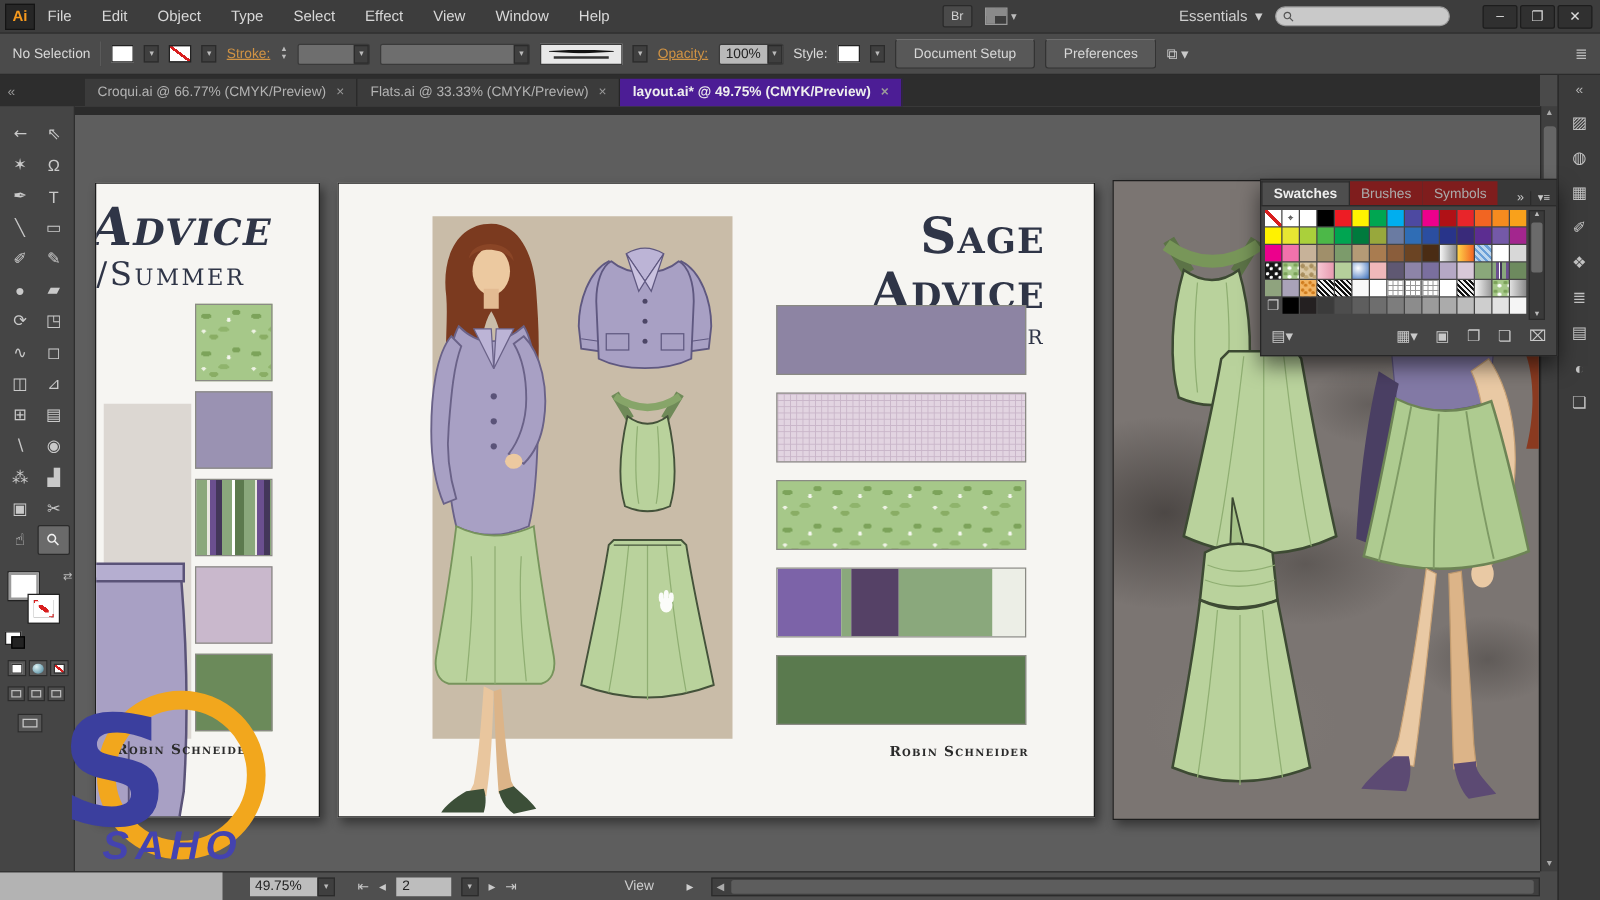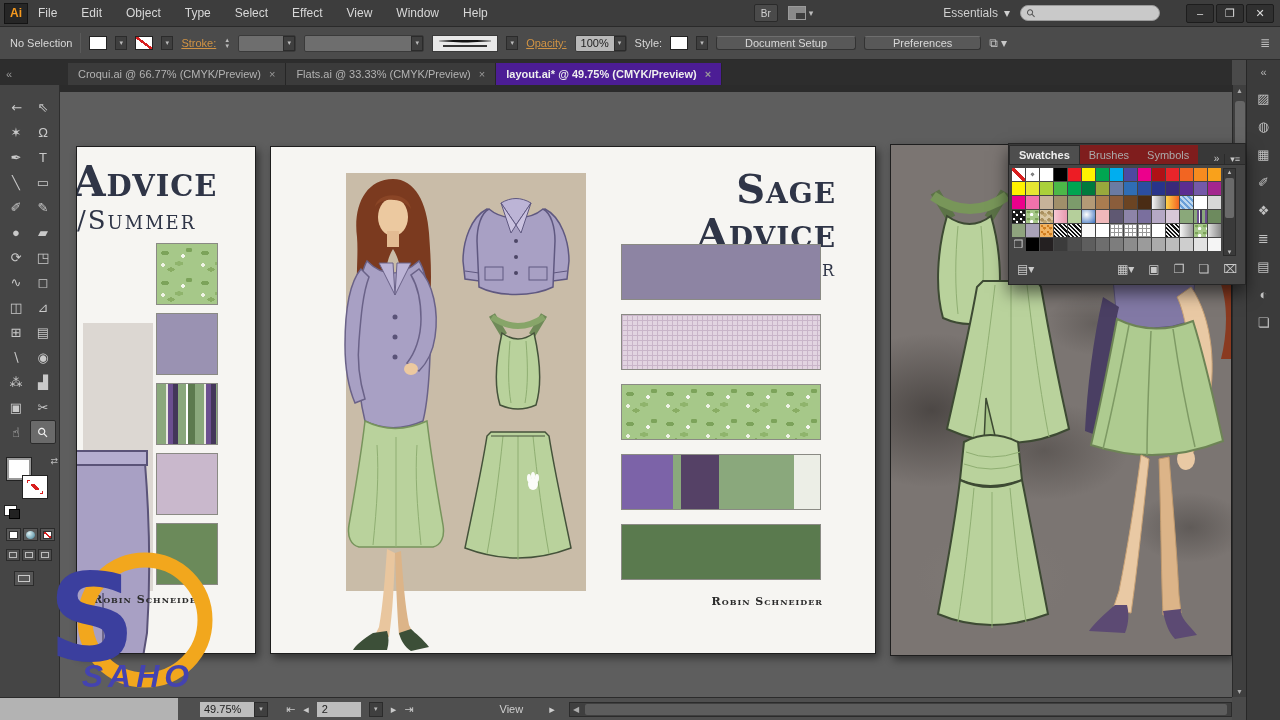--- a/index.html
+++ b/index.html
@@ -41,22 +41,22 @@
   .cb-link{color:#d09344;text-decoration:underline;}
   .stepper{display:flex;flex-direction:column;font-size:6px;color:#bbb;line-height:6px;}
   .dd-box{height:17px;background:#6e6e6e;border:1px solid #3a3a3a;border-radius:2px;display:flex;align-items:center;
     justify-content:flex-end;}
   .dd-box .dd-caret{height:15px;}
   .dd-box.lit{background:#b9b9b9;color:#222;justify-content:space-between;padding-left:5px;}
   .profile{width:66px;height:17px;background:#e8e8e8;border:1px solid #3a3a3a;position:relative;}
   .profile:before{content:"";position:absolute;left:6px;right:6px;top:4px;height:3px;background:#111;
     clip-path:polygon(0 40%,45% 0,55% 0,100% 40%,100% 60%,55% 100%,45% 100%,0 60%);}
   .profile:after{content:"";position:absolute;left:10px;right:10px;bottom:4px;height:2px;background:#333;}
-  .cb-btn{height:14px;background:#585858;border:1px solid #333;border-top-color:#6e6e6e;border-radius:3px;
-    color:#d8d8d8;font-size:11px;padding:0 28px;display:flex;align-items:center;}
+  .cb-btn{height:24px;background:#585858;border:1px solid #333;border-top-color:#6e6e6e;border-radius:3px;
+    color:#d8d8d8;font-size:11px;padding:0 14px;display:flex;align-items:center;}
   .cb-iconbtn{color:#c9c9c9;font-size:12px;display:flex;align-items:center;gap:3px;}
   .cb-end{margin-left:auto;color:#bdbdbd;font-size:12px;}
 
   
   .tabbar{position:absolute;left:0;top:60px;width:1232px;height:25px;background:#2d2d2d;display:flex;
     align-items:flex-end;z-index:20;}
   .tab-collapse{color:#9a9a9a;font-size:11px;margin:0 0 5px 6px;width:62px;}
   .doc-tab{height:22px;display:flex;align-items:center;gap:8px;padding:0 10px;background:#3b3b3b;
     border-right:1px solid #262626;color:#b3b3b3;font-size:11px;white-space:nowrap;}
   .doc-tab.active{background:#4c1d95;color:#eee;font-weight:bold;}
@@ -103,21 +103,21 @@
     radial-gradient(90px 60px at 75% 20%,rgba(142,136,130,.3),transparent 70%),
     radial-gradient(110px 70px at 30% 85%,rgba(136,130,124,.3),transparent 70%),
     radial-gradient(80px 50px at 88% 75%,rgba(45,42,40,.35),transparent 70%),
     radial-gradient(70px 45px at 60% 35%,rgba(50,46,44,.3),transparent 70%);}
 
   .serif-title{font-family:"DejaVu Serif","Liberation Serif",serif;font-variant:small-caps;color:#2f3547;}
   .ab-credit{position:absolute;font-family:"DejaVu Serif","Liberation Serif",serif;font-variant:small-caps;
     font-weight:bold;font-size:11px;letter-spacing:1px;color:#2b2b2b;}
 
   
-  .ab1-title{position:absolute;left:-4px;top:10px;font-size:42px;font-weight:600;letter-spacing:1px;}
+  .ab1-title{position:absolute;left:-4px;top:10px;font-size:42px;font-weight:600;letter-spacing:1px;font-style:italic;}
   .ab1-sub{position:absolute;left:0px;top:58px;font-size:26px;letter-spacing:2px;}
   .ab1-panel{position:absolute;left:6px;top:176px;width:70px;height:268px;background:#dcd7d2;}
   .ab1-cards{position:absolute;left:79px;top:96px;width:62px;}
   .card{width:62px;height:62px;margin-bottom:8px;border:1px solid #8a8a84;}
   
   .tan-panel{position:absolute;left:75px;top:26px;width:240px;height:418px;background:#c9bca8;}
   .ab2-head{position:absolute;left:325px;top:20px;width:240px;text-align:right;}
   .ab2-title{font-size:40px;font-weight:600;letter-spacing:1px;line-height:44px;}
   .ab2-sub{font-size:23px;letter-spacing:2px;line-height:26px;}
   .ab2-bars{position:absolute;left:350px;top:97px;width:200px;}

